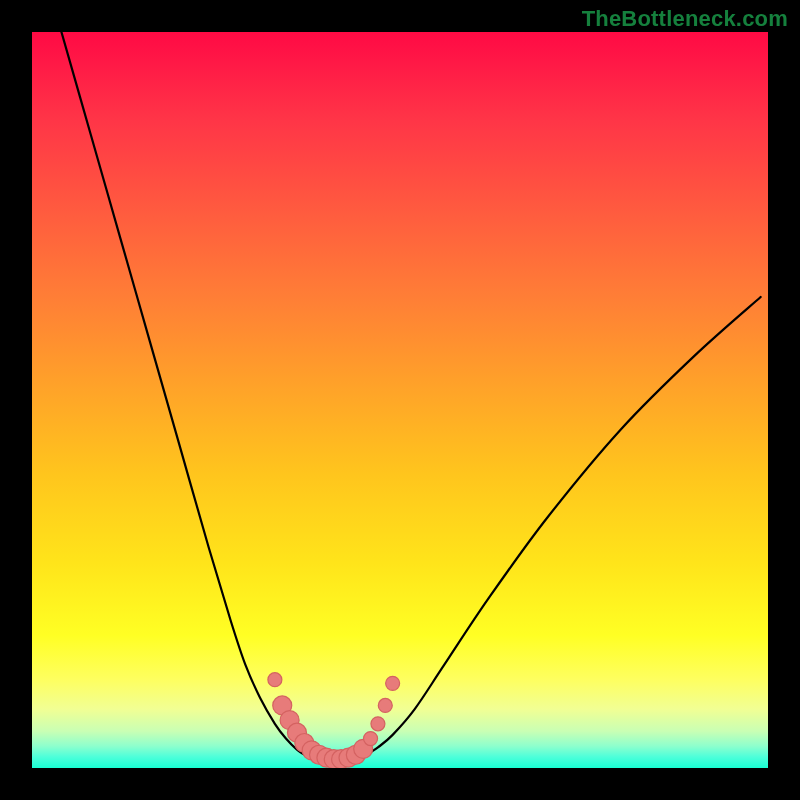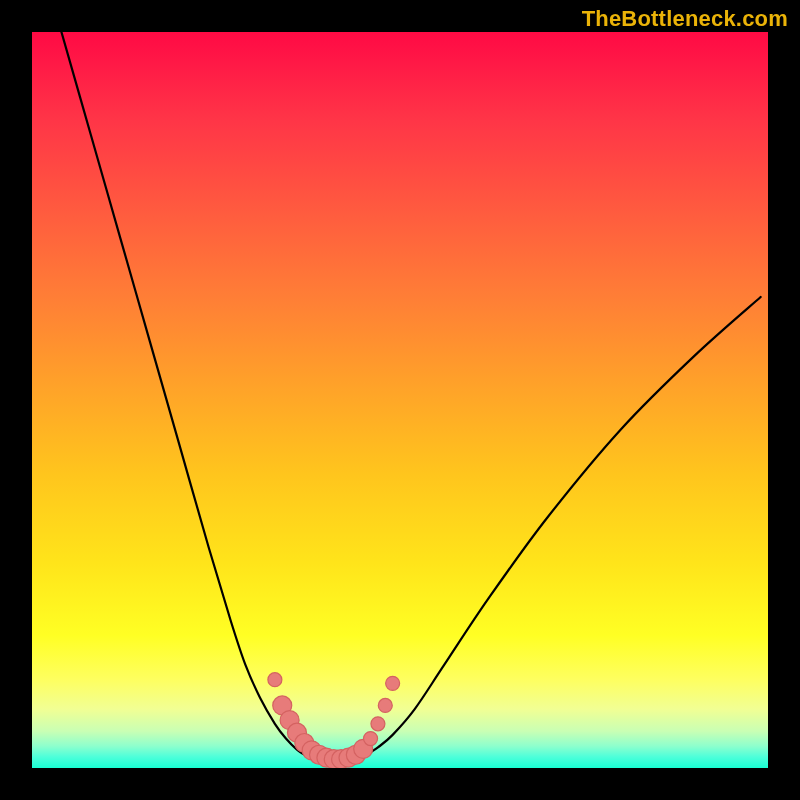--- a/index.html
+++ b/index.html
@@ -32,21 +32,21 @@
       #c9ffb4 95%,
       #8effcd 97%,
       #4dffda 98.5%,
       #19ffd3 100%
     );
   }
   .watermark {
     position: absolute;
     top: 6px;
     right: 12px;
-    color: #eab308;
+    color: #15803d;
     font-size: 22px;
     font-weight: 600;
     letter-spacing: 0.2px;
     z-index: 5;
   }
   svg.plot {
     position: absolute;
     left: 0;
     top: 0;
     width: 736px;

